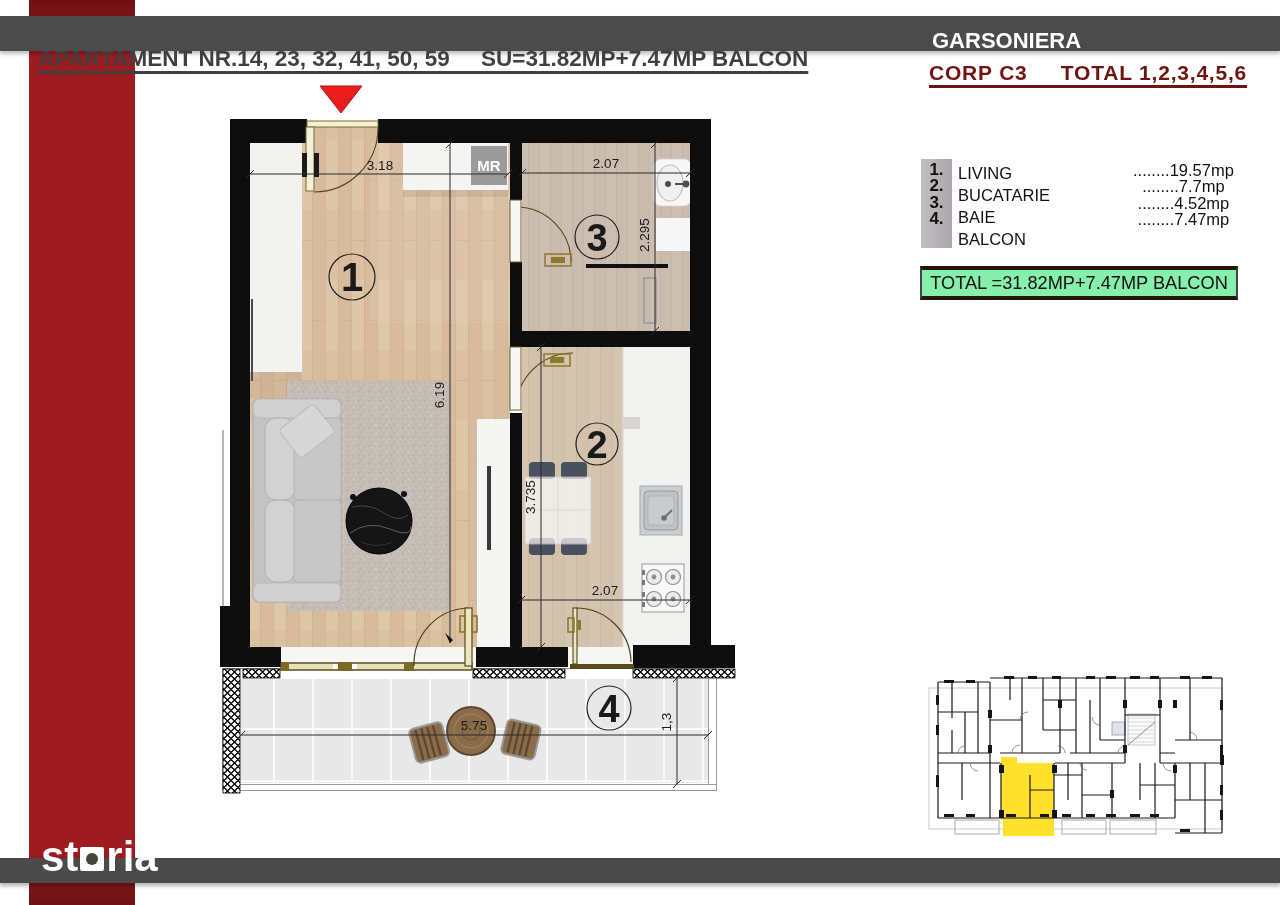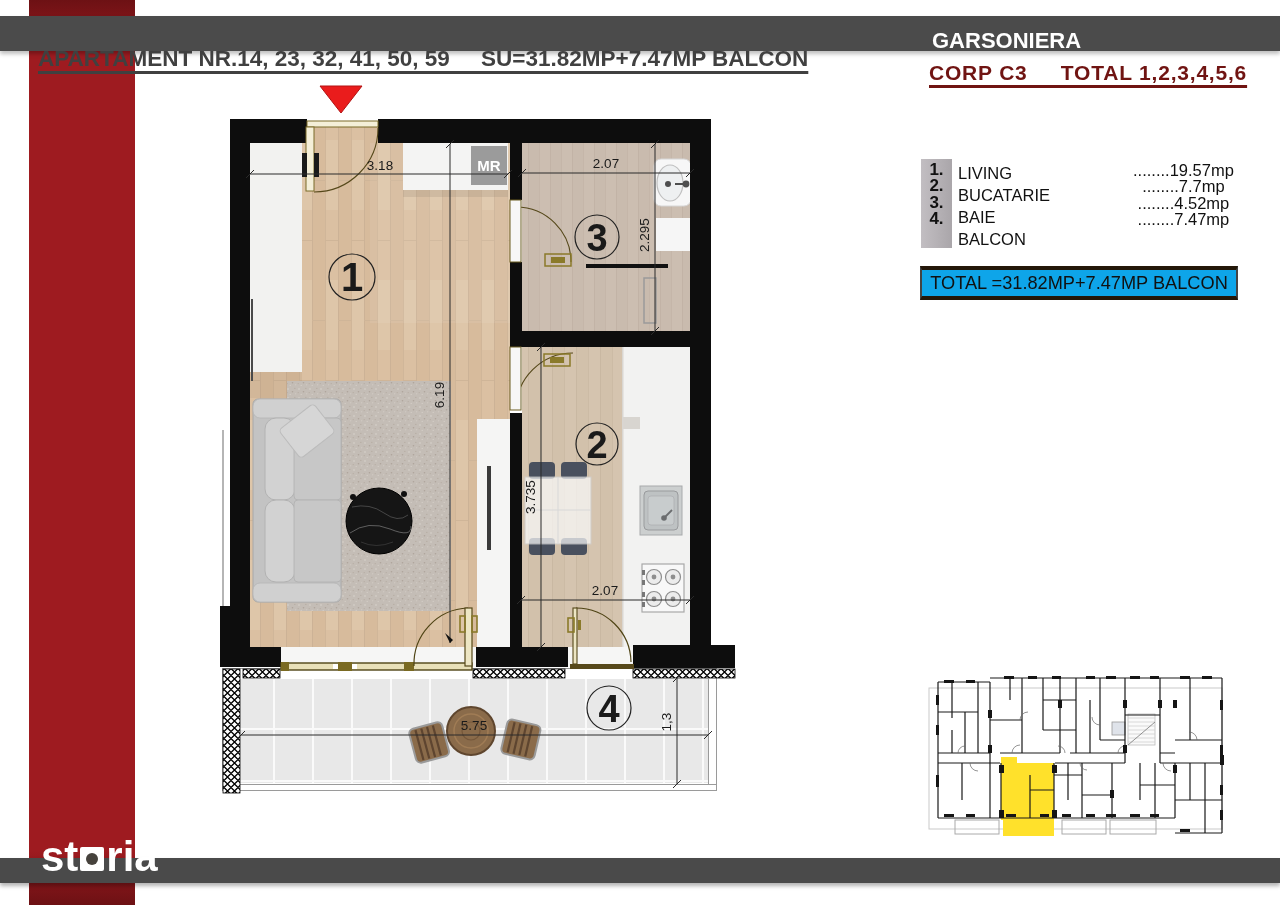--- a/index.html
+++ b/index.html
@@ -20,21 +20,21 @@
 <div class="abs" style="left:929px;top:61px;color:#701412;font-size:21px;font-weight:bold;letter-spacing:0.8px;white-space:pre;text-decoration:underline;text-underline-offset:5px;text-decoration-thickness:2.5px;">CORP C3     TOTAL 1,2,3,4,5,6</div>
 
 <div class="abs" style="left:921px;top:159px;width:31px;height:89px;background:linear-gradient(90deg,#c2bec2,#aaa6aa);"></div>
 
 <div class="abs" style="left:921px;top:162px;width:31px;color:#111;font-size:17px;font-weight:bold;line-height:16.4px;text-align:center;">1.<br>2.<br>3.<br>4.</div>
 
 <div class="abs" style="left:958px;top:162px;color:#111;font-size:16.5px;line-height:22px;">LIVING<br>BUCATARIE<br>BAIE<br>BALCON</div>
 
 <div class="abs" style="left:1133px;top:162px;color:#111;font-size:16.5px;line-height:16.4px;text-align:center;">........19.57mp<br>........7.7mp<br>........4.52mp<br>........7.47mp</div>
 
-<div class="abs" style="left:920px;top:266px;width:314px;height:26px;background:#0ea5e9;border-top:4px solid #241709;border-bottom:4px solid #241709;border-left:2px solid #444;border-right:2px solid #444;text-align:center;line-height:26px;font-size:18.2px;color:#111;white-space:nowrap;">TOTAL =31.82MP+7.47MP BALCON</div>
+<div class="abs" style="left:920px;top:266px;width:314px;height:26px;background:#86efac;border-top:4px solid #241709;border-bottom:4px solid #241709;border-left:2px solid #444;border-right:2px solid #444;text-align:center;line-height:26px;font-size:18.2px;color:#111;white-space:nowrap;">TOTAL =31.82MP+7.47MP BALCON</div>
 
 <div class="abs" style="left:0;top:858px;width:1280px;height:25px;background:#4a4a4a;box-shadow:0 3px 4px rgba(0,0,0,0.3);"></div>
 
 <div class="abs" style="left:41px;top:833px;color:#fff;font-size:42px;font-weight:bold;">st<span style="display:inline-block;position:relative;width:24px;height:24px;background:#fff;border-radius:2px;vertical-align:0px;margin:0 2px;"><span style="position:absolute;left:6px;top:6px;width:12px;height:12px;background:#46423c;border-radius:50%;"></span></span>ria</div>
 
 <svg class="abs" style="left:200px;top:80px;" width="560" height="730" viewBox="200 80 560 730">
 <defs>
   <pattern id="wood" width="26" height="140" patternUnits="userSpaceOnUse">
     <rect width="26" height="140" fill="#dbc0a2"></rect>
     <rect width="13" height="140" fill="#d7bb9c"></rect>

